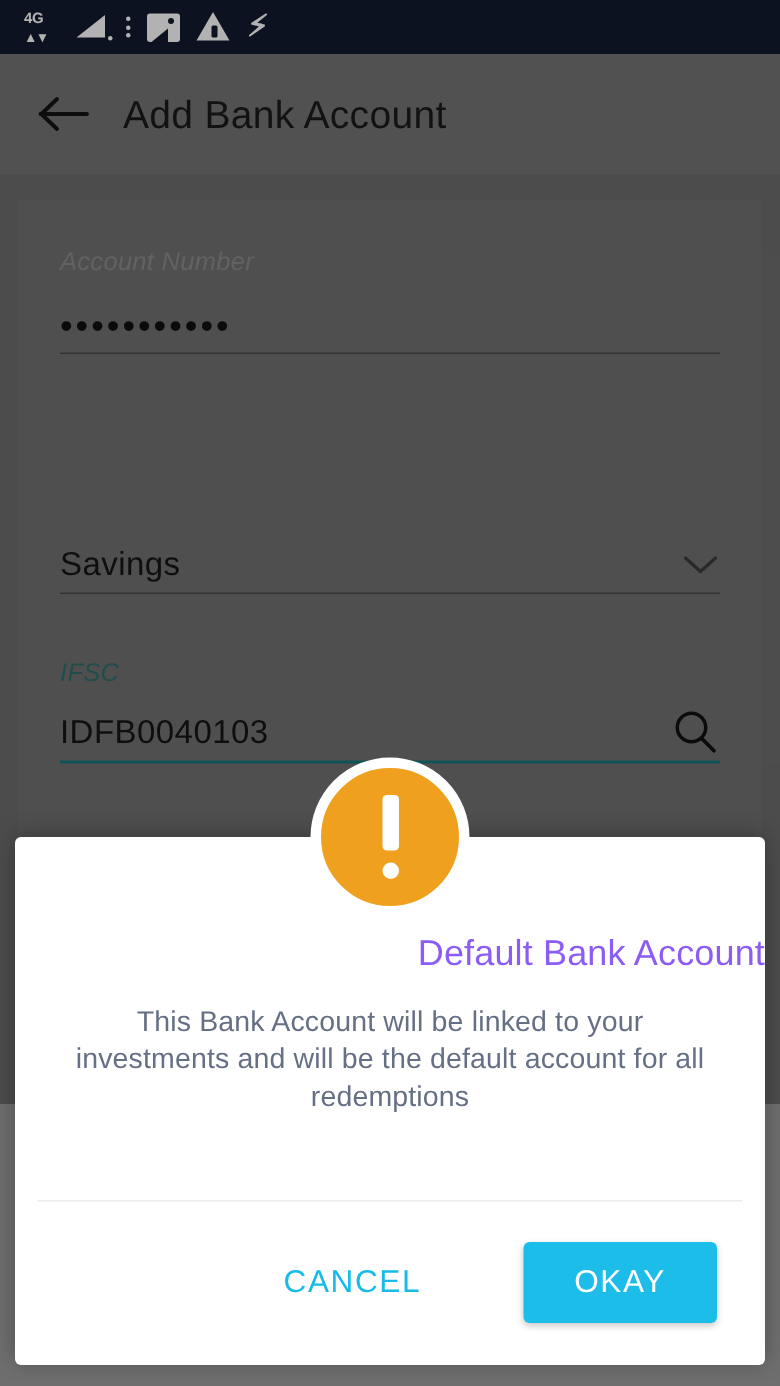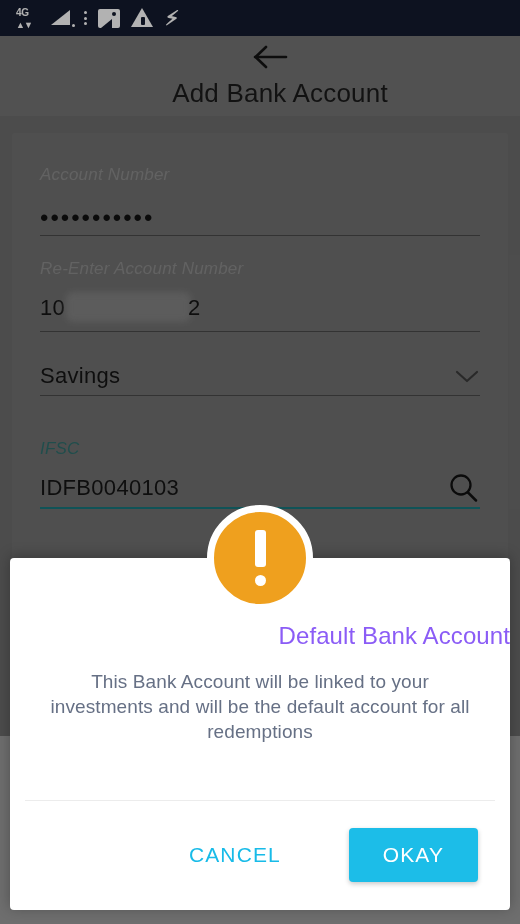--- a/index.html
+++ b/index.html
@@ -51,21 +51,21 @@
     justify-content:center; }
   .battery:after { content:""; position:absolute; right:-5px; top:5px; width:3px; height:7px;
     background:#fff; border-radius:0 2px 2px 0; }
   .battery span { font-size:9px; font-weight:bold; color:#fff; letter-spacing:-0.3px; }
   .clock { font-size:23px; letter-spacing:0.2px; }
   .clock .ampm { font-size:13px; margin-left:3px; }
 
   
   .appbar {
     position:absolute; top:36px; left:0; width:520px; height:80px;
-    background:#757575; display:flex; align-items:center; padding-left:22px;flex-direction:column;
+    background:#757575; display:flex; align-items:center; padding-left:22px;
   }
   .backarrow { width:42px; height:42px; display:flex; align-items:center; justify-content:center; }
   .backarrow svg { display:block; }
   .apptitle { font-size:26px; color:#1b1b1b; margin-left:18px; letter-spacing:0.2px; }
 
   
   .content { position:absolute; top:116px; left:0; width:520px; height:808px; background:#6e6e6e; }
   .card {
     position:absolute; top:17px; left:12px; width:496px; height:600px;
     background:#727272; border-radius:3px;
@@ -176,29 +176,20 @@
 
   <div class="content">
     <div class="card">
 
       <div class="field" style="top:32px;">
         <div class="flabel">Account Number</div>
         <div class="dots-value" style="margin-top:22px;">•••••••••••</div>
         <div class="fline"></div>
       </div>
 
-      <div class="field" style="top:126px;">
-        <div class="flabel">Re-Enter Account Number</div>
-        <div style="position:relative; margin-top:16px; height:30px;">
-          <span class="fvalue" style="position:absolute; left:0; top:0;">10</span>
-          <span class="redact" style="left:26px; top:-3px; width:125px; height:30px;"></span>
-          <span class="fvalue" style="position:absolute; left:148px; top:0;">2</span>
-        </div>
-        <div class="fline"></div>
-      </div>
 
       <div class="field" style="top:230px;">
         <div class="selectrow">
           <span class="fvalue">Savings</span>
           <span class="chev">
             <svg width="26" height="16" viewBox="0 0 26 16" aria-hidden="true">
               <path d="M3 4 L13 13 L23 4" stroke="#3c3c3c" stroke-width="2.2" fill="none" stroke-linecap="round" stroke-linejoin="round"></path>
             </svg>
           </span>
         </div>

